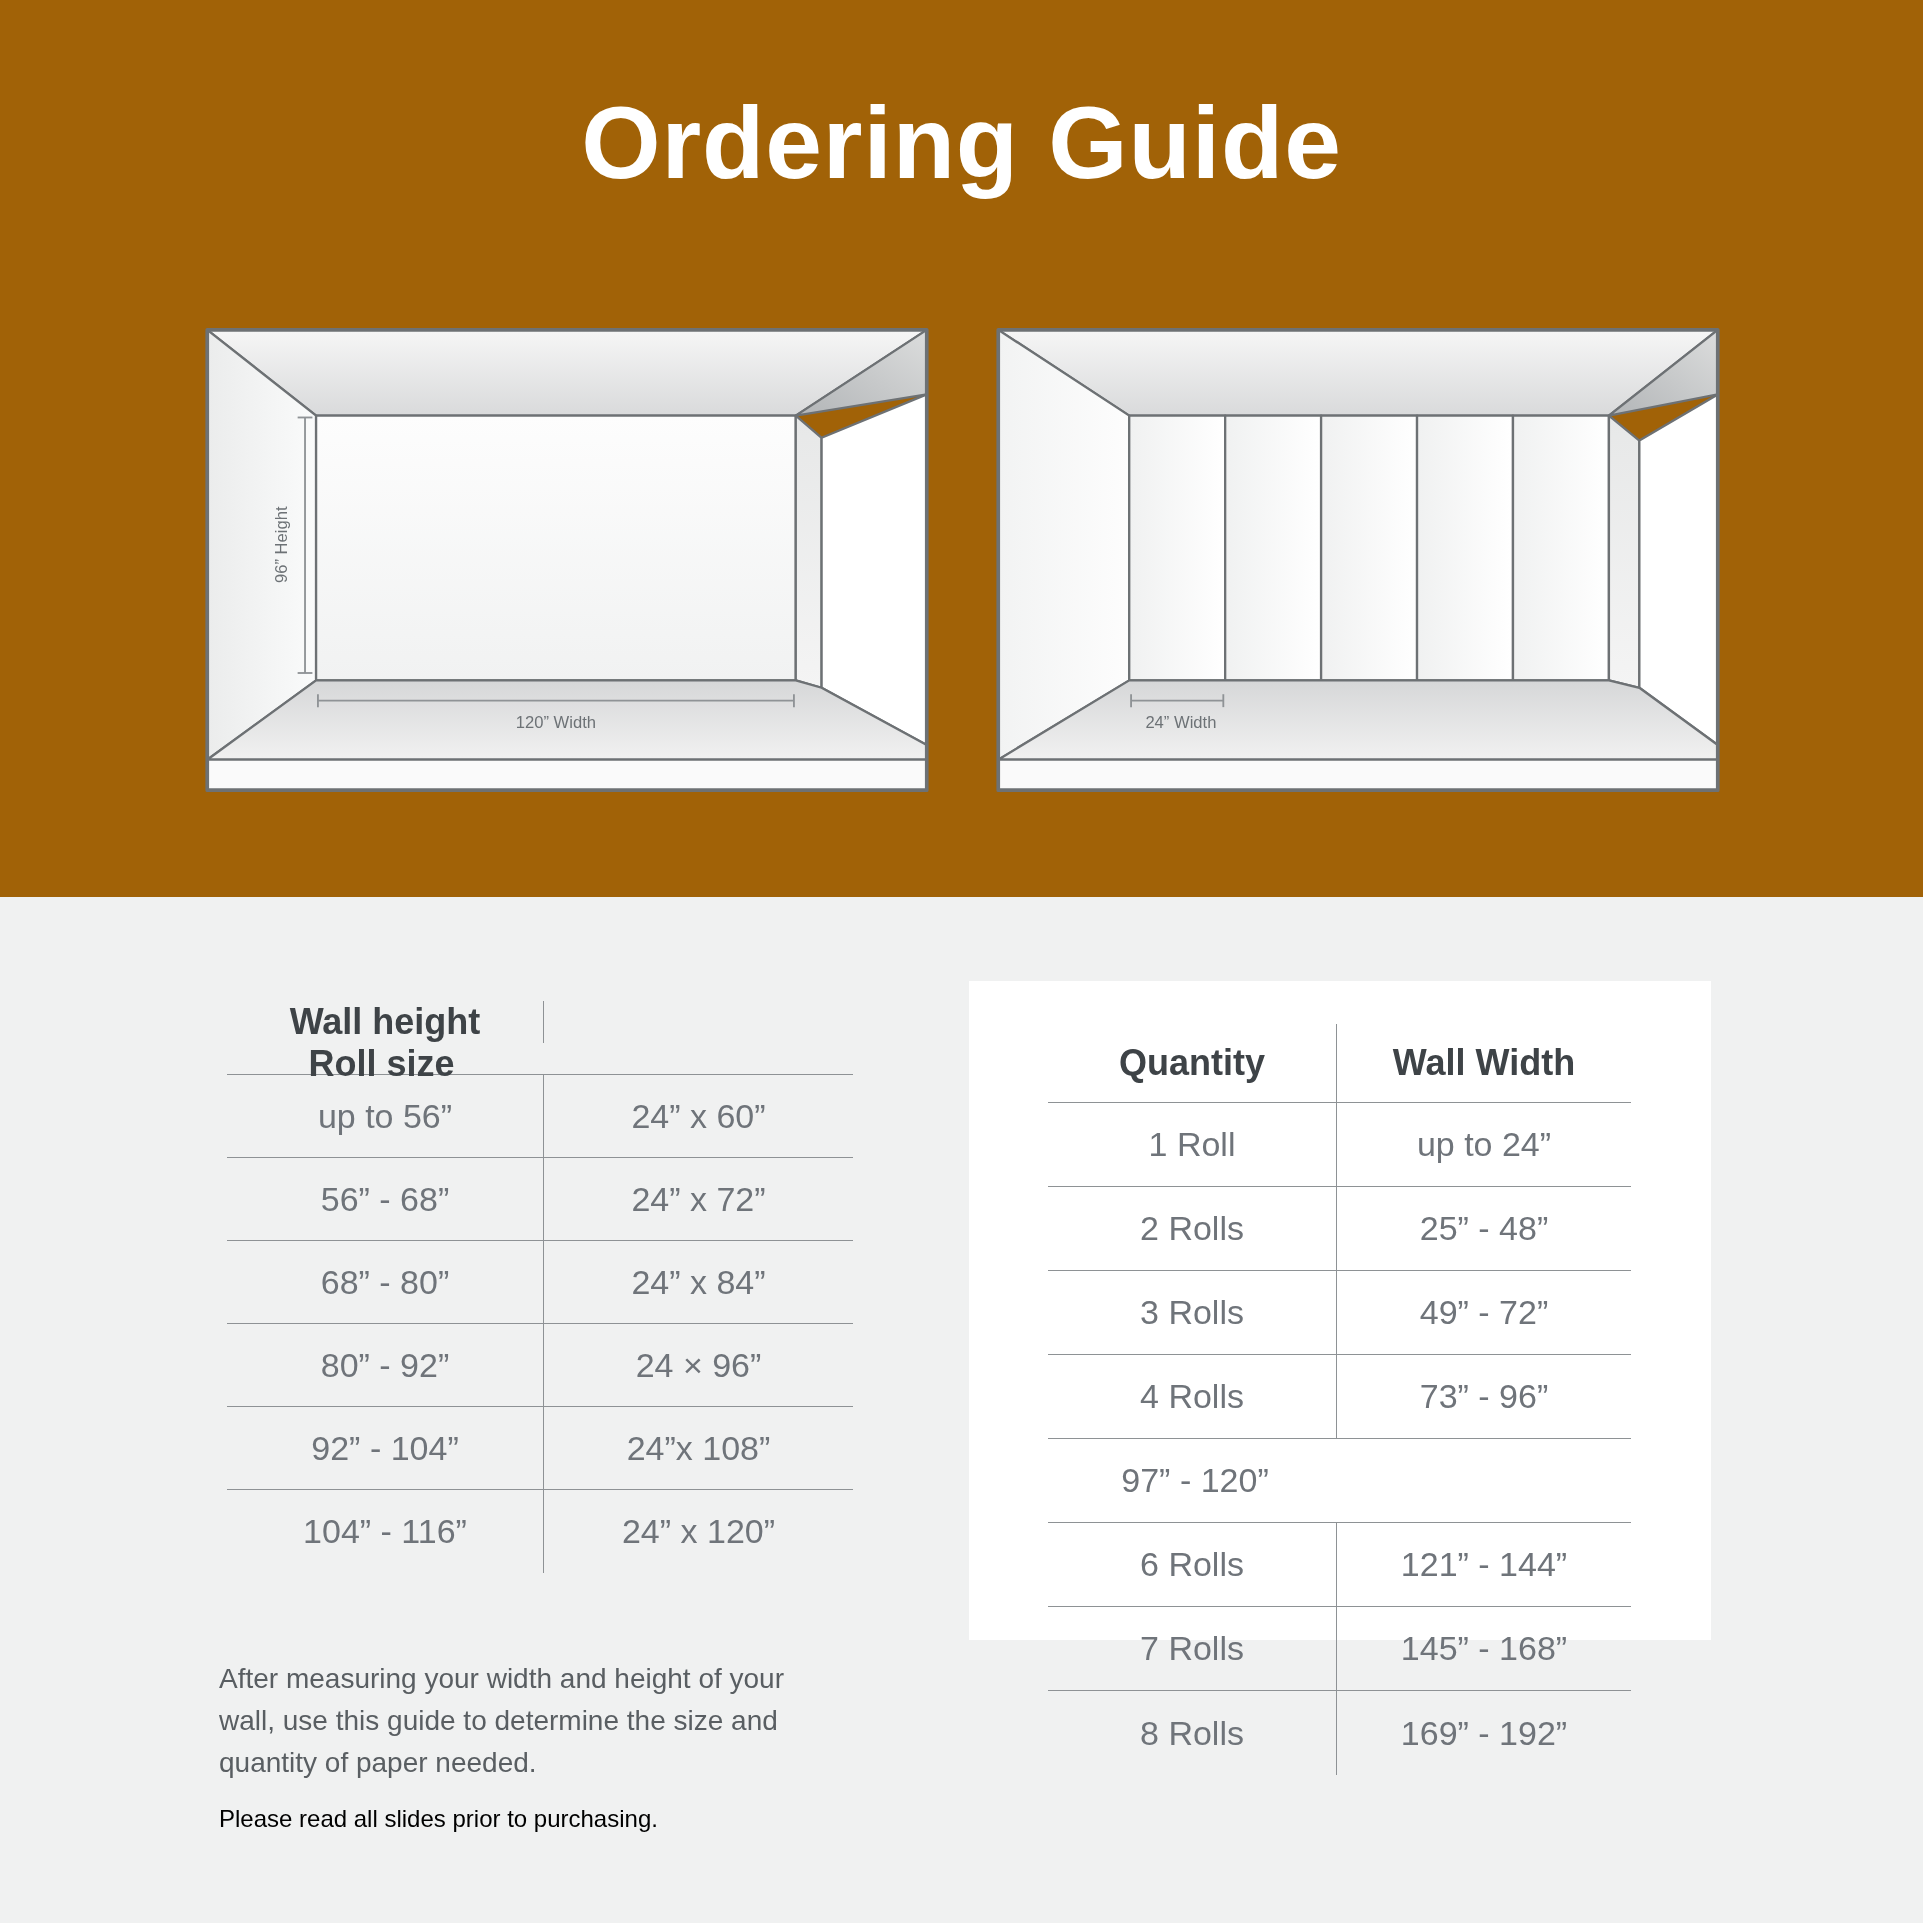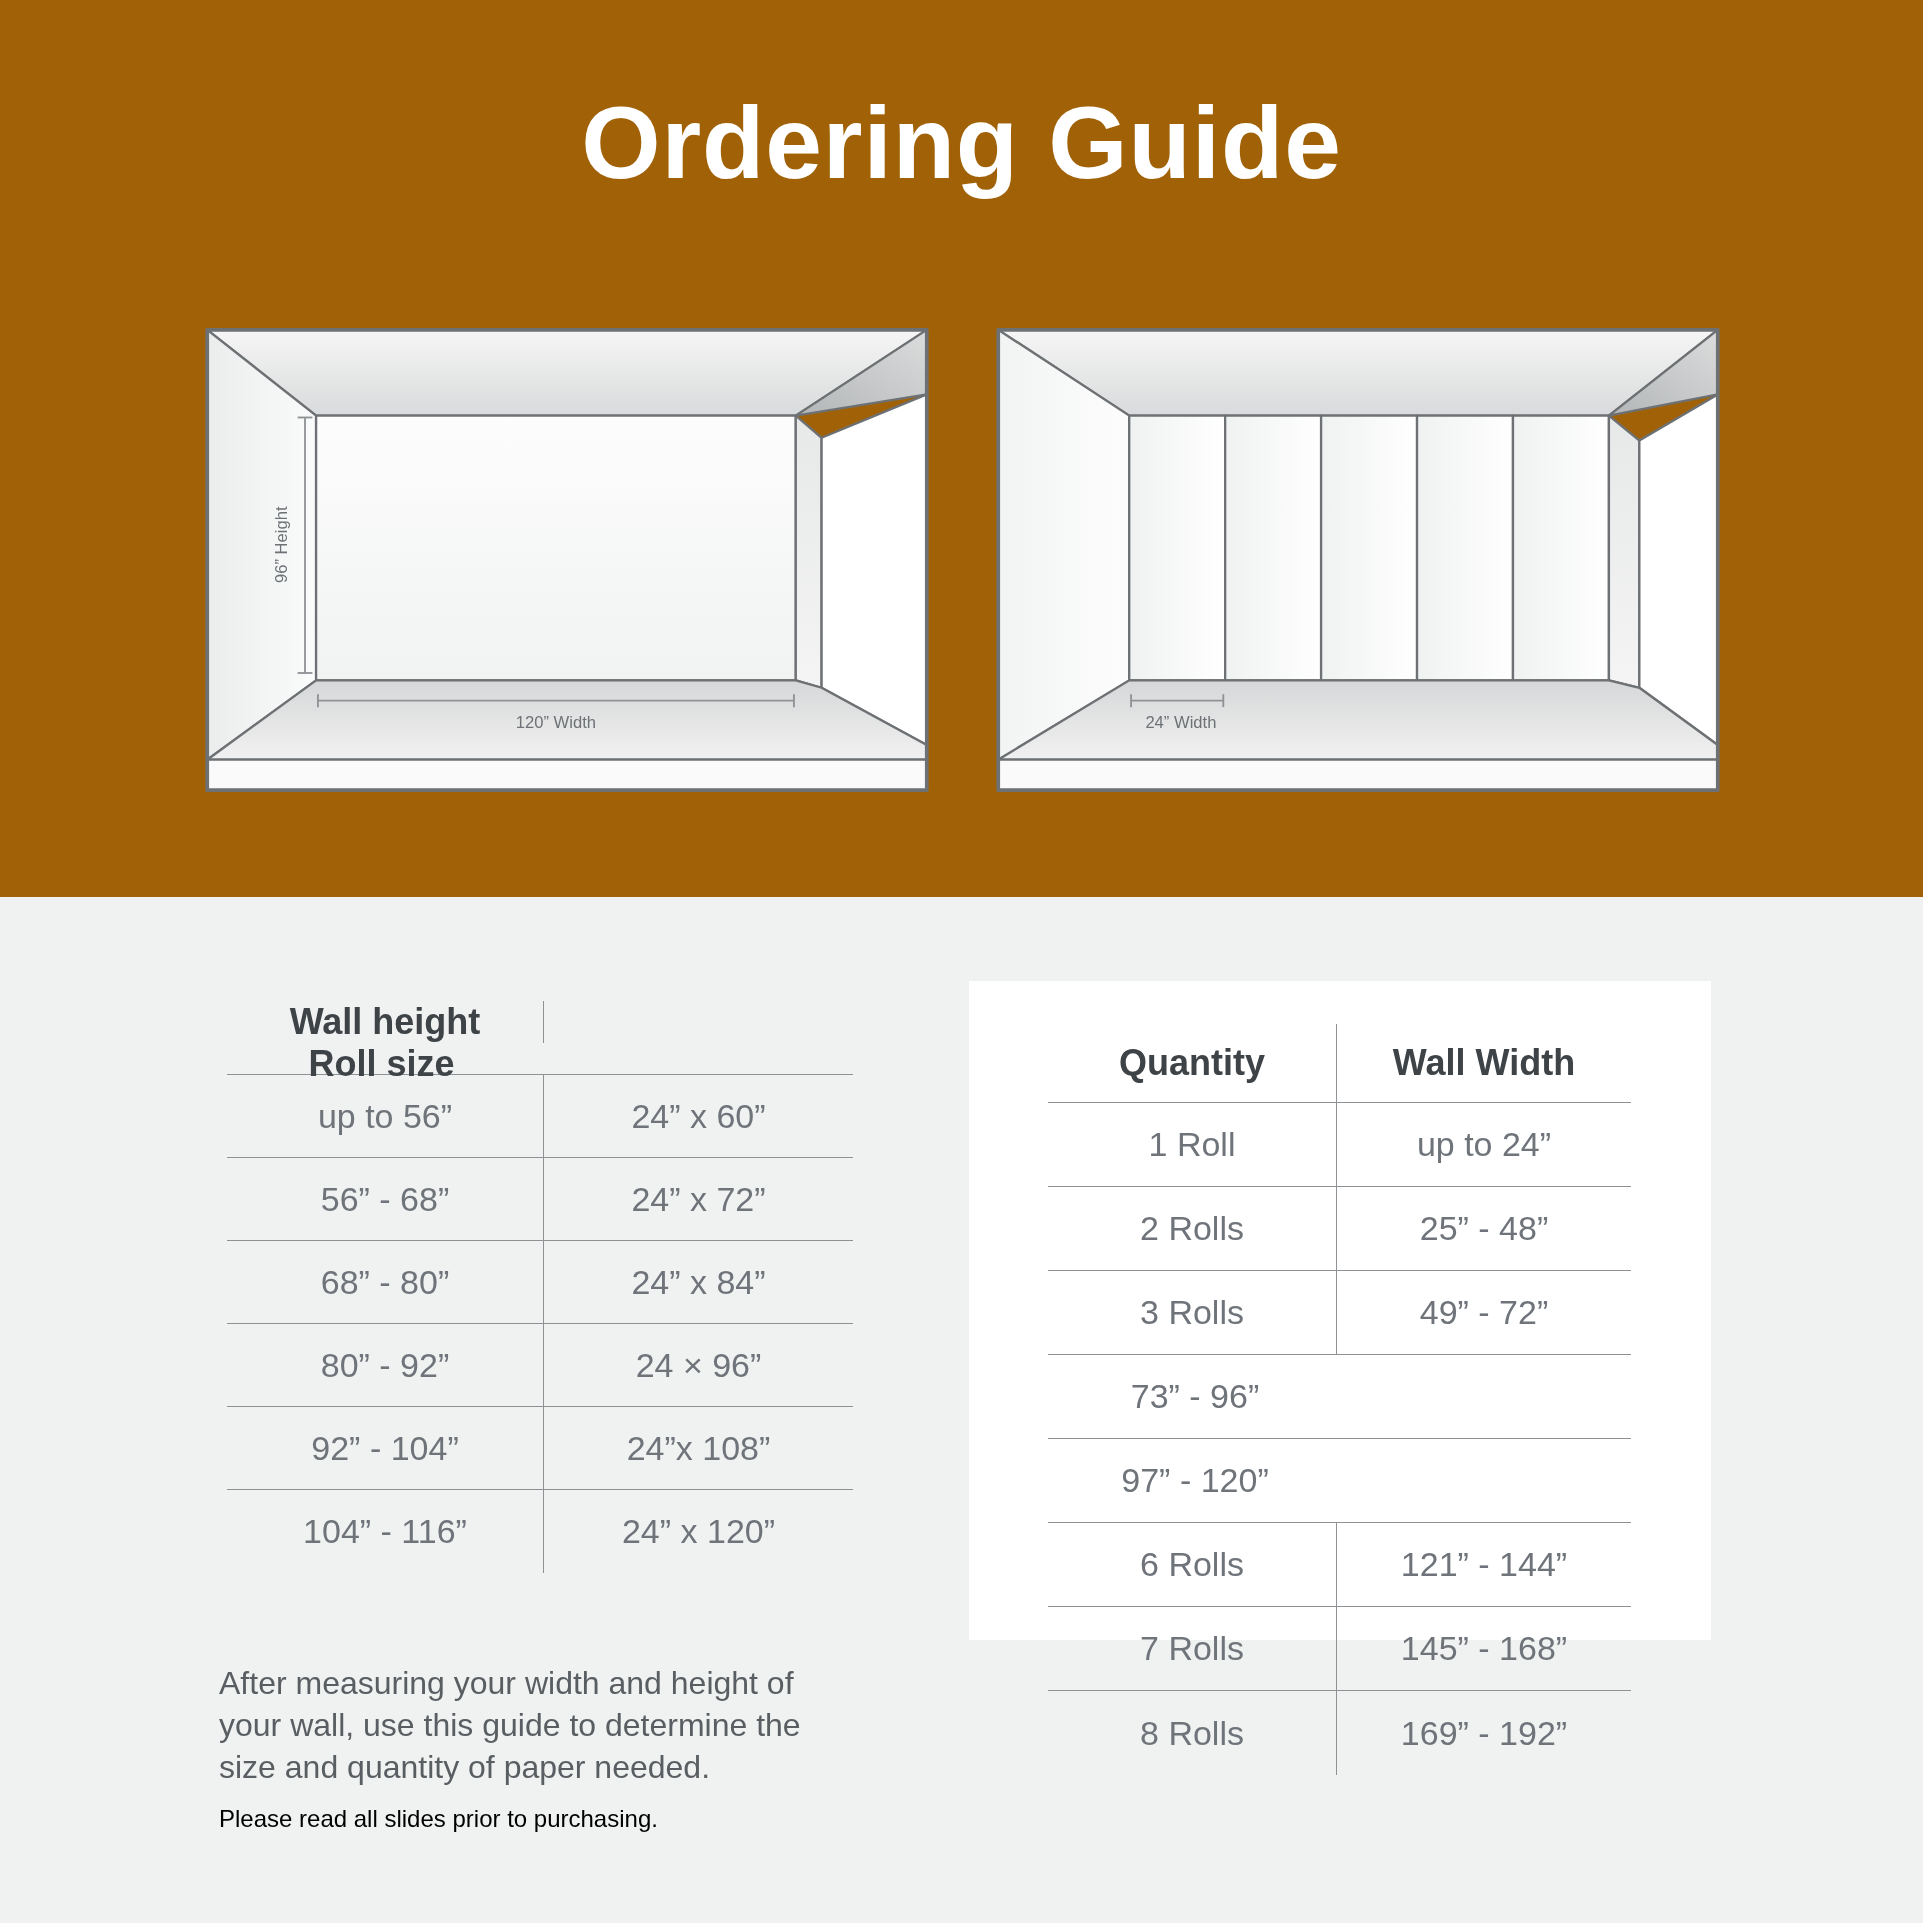--- a/index.html
+++ b/index.html
@@ -38,21 +38,21 @@
 
   .card{position:absolute;left:969px;top:981px;width:742px;height:659px;background:#FFFFFF;}
   .rtable{position:absolute;left:79px;top:43px;width:583px;}
   .rtable .c1{width:289px;border-right:1.8px solid #8E9295;}
   .rtable .c2{width:294px;}
   .rtable .hrow{height:79px;}
   .rtable .drow{height:84px;}
 
   .para{
     position:absolute;left:219px;top:1630px;width:605px;
-    font-size:32px;line-height:42px;color:#595E62;
+    font-size:28px;line-height:42px;color:#595E62;
   }
   .note{
     position:absolute;left:219px;top:1776px;width:738px;
     font-size:24px;line-height:37px;font-weight:400;color:#000000;
   }
 </style>
 </head>
 <body>
 
 <div class="hero">
@@ -198,20 +198,21 @@
     </div>
     <div class="trow drow">
       <div class="tcell dcell c1">2 Rolls</div>
       <div class="tcell dcell c2">25” - 48”</div>
     </div>
     <div class="trow drow">
       <div class="tcell dcell c1">3 Rolls</div>
       <div class="tcell dcell c2">49” - 72”</div>
     </div>
     <div class="trow drow">
+      <div class="tcell dcell c1">4 Rolls</div>
       <div class="tcell dcell c2">73” - 96”</div>
     </div>
     <div class="trow drow">
       <div class="tcell dcell c2">97” - 120”</div>
     </div>
     <div class="trow drow">
       <div class="tcell dcell c1">6 Rolls</div>
       <div class="tcell dcell c2">121” - 144”</div>
     </div>
     <div class="trow drow">

